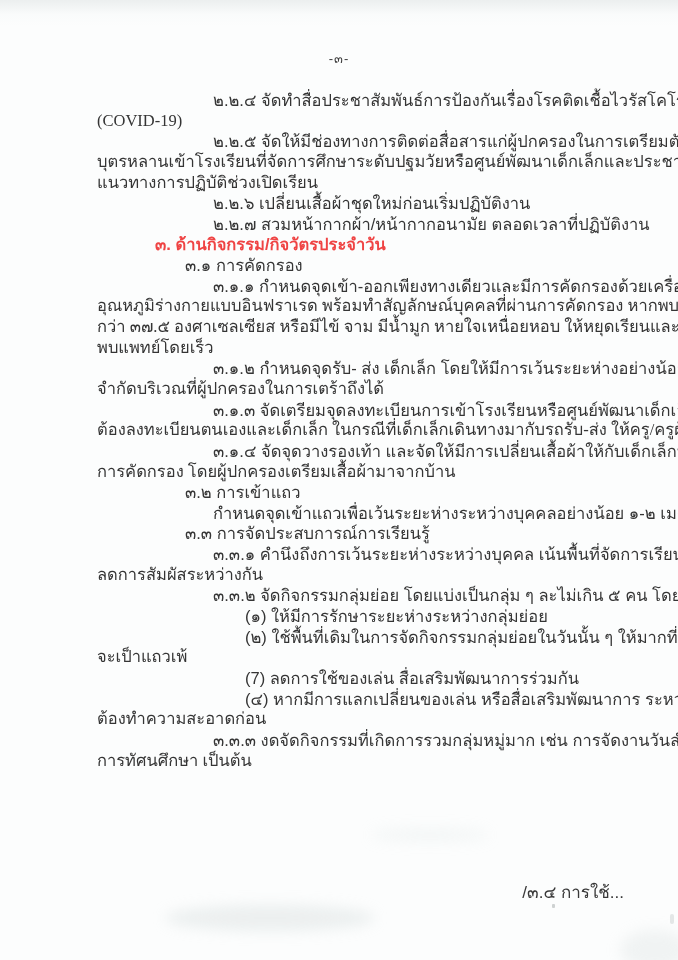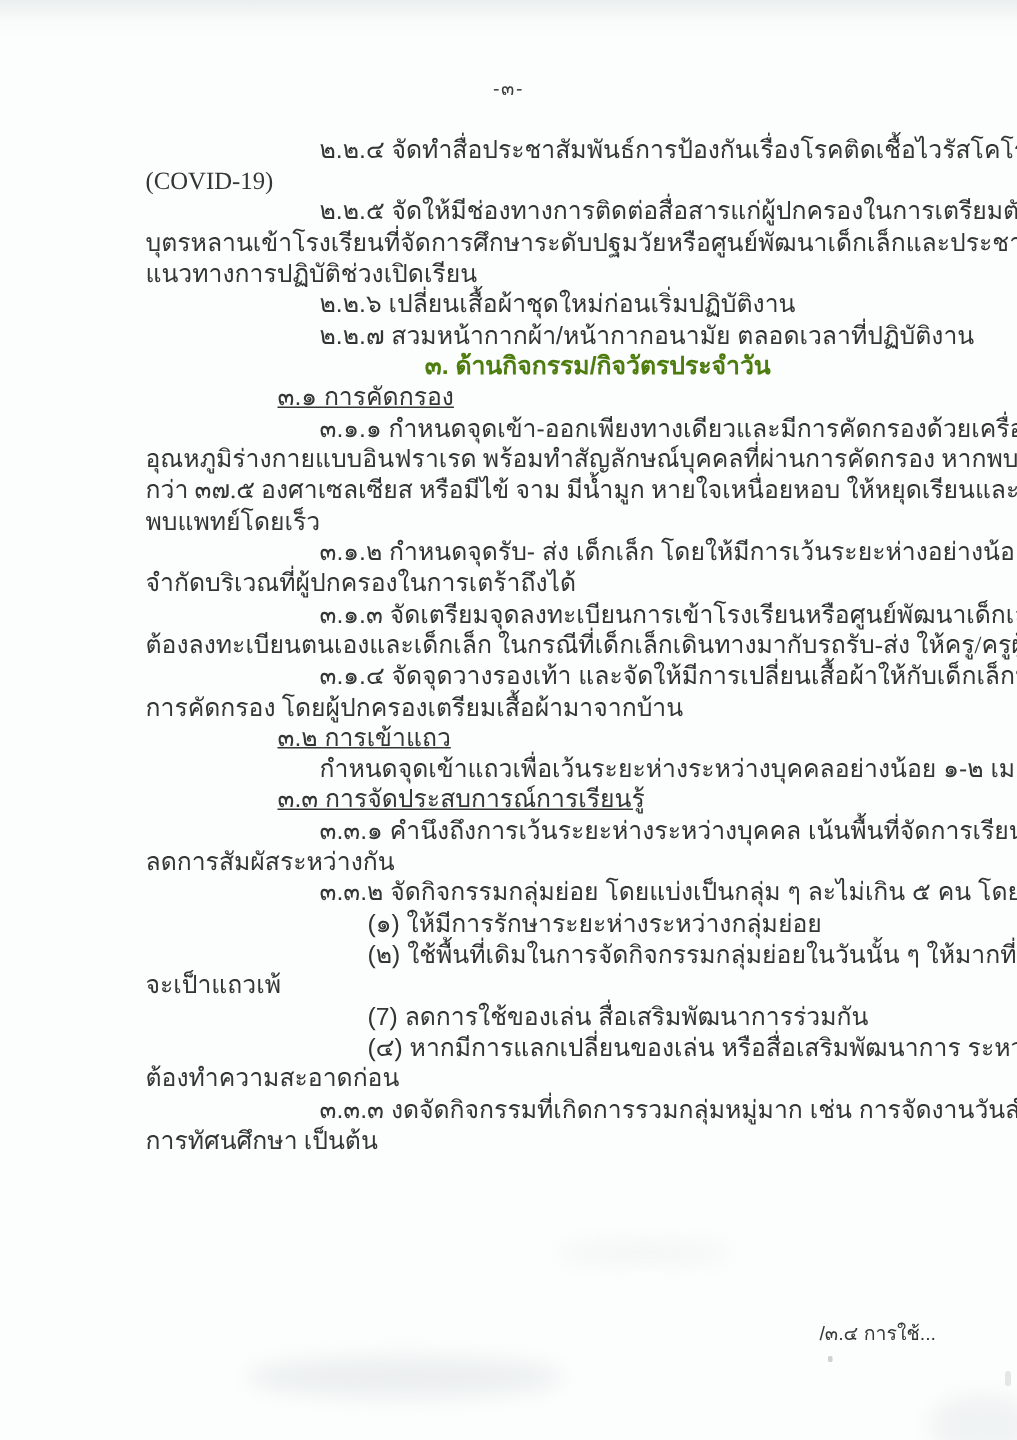--- a/index.html
+++ b/index.html
@@ -43,28 +43,28 @@
     position:absolute; left:97px; top:90px; width:545px;
     font-size:16.5px; line-height:20.65px;
   }
   .ln {
     height:20.65px;
     white-space:nowrap;
     overflow:visible;
   }
   .i0  { padding-left:0;font-family:Liberation Serif, serif; }
   .i1  { padding-left:58px; }
-  .i1b { padding-left:88px;text-decoration:underline; }
+  .i1b { padding-left:88px; }
   .i2  { padding-left:116px; }
   .i3  { padding-left:148px; }
-  .b   { font-weight:bold; color:#4d7c0f;text-align:center; }
+  .b   { font-weight:bold; color:#ef4444; }
   .footer-note {
     position:absolute; top:878px; left:0; right:54px;
     text-align:right;
-    font-size:13px; color:#383838;padding-left:44px;
+    font-size:17px; color:#383838;padding-left:44px;
   }
 </style>
 </head>
 <body>
 
 <div class="page">
 
   <div class="edge-top"></div>
   <div class="smudge smudge-a"></div>
   <div class="smudge smudge-b"></div>

